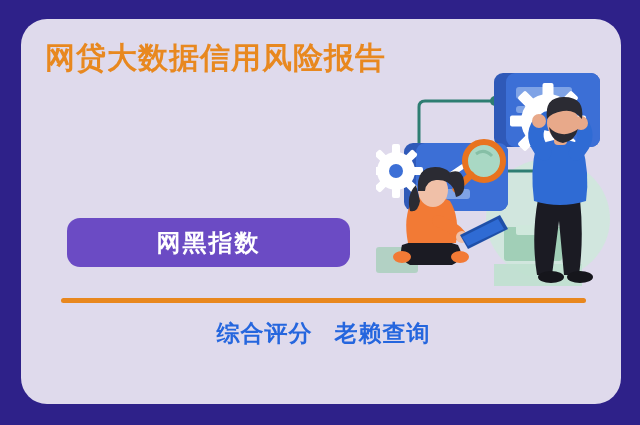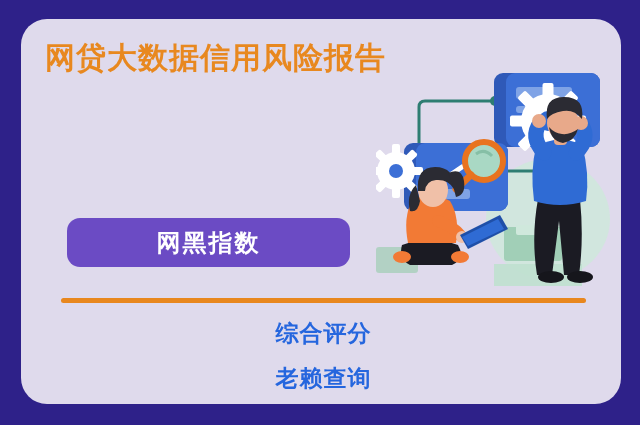--- a/index.html
+++ b/index.html
@@ -99,21 +99,20 @@
   
   #footer-tags {
     position: absolute;
     left: 40px;
     top: 303px;
     width: 525px;
     display: flex;
     align-items: center;
     justify-content: center;
     gap: 22px;
-    flex-direction: column;
   }
   #footer-tags .tag {
     font-size: 23px;
     font-weight: bold;
     color: #2566DE;
     letter-spacing: 1px;
     white-space: nowrap;
     line-height: 1;
   }
 

